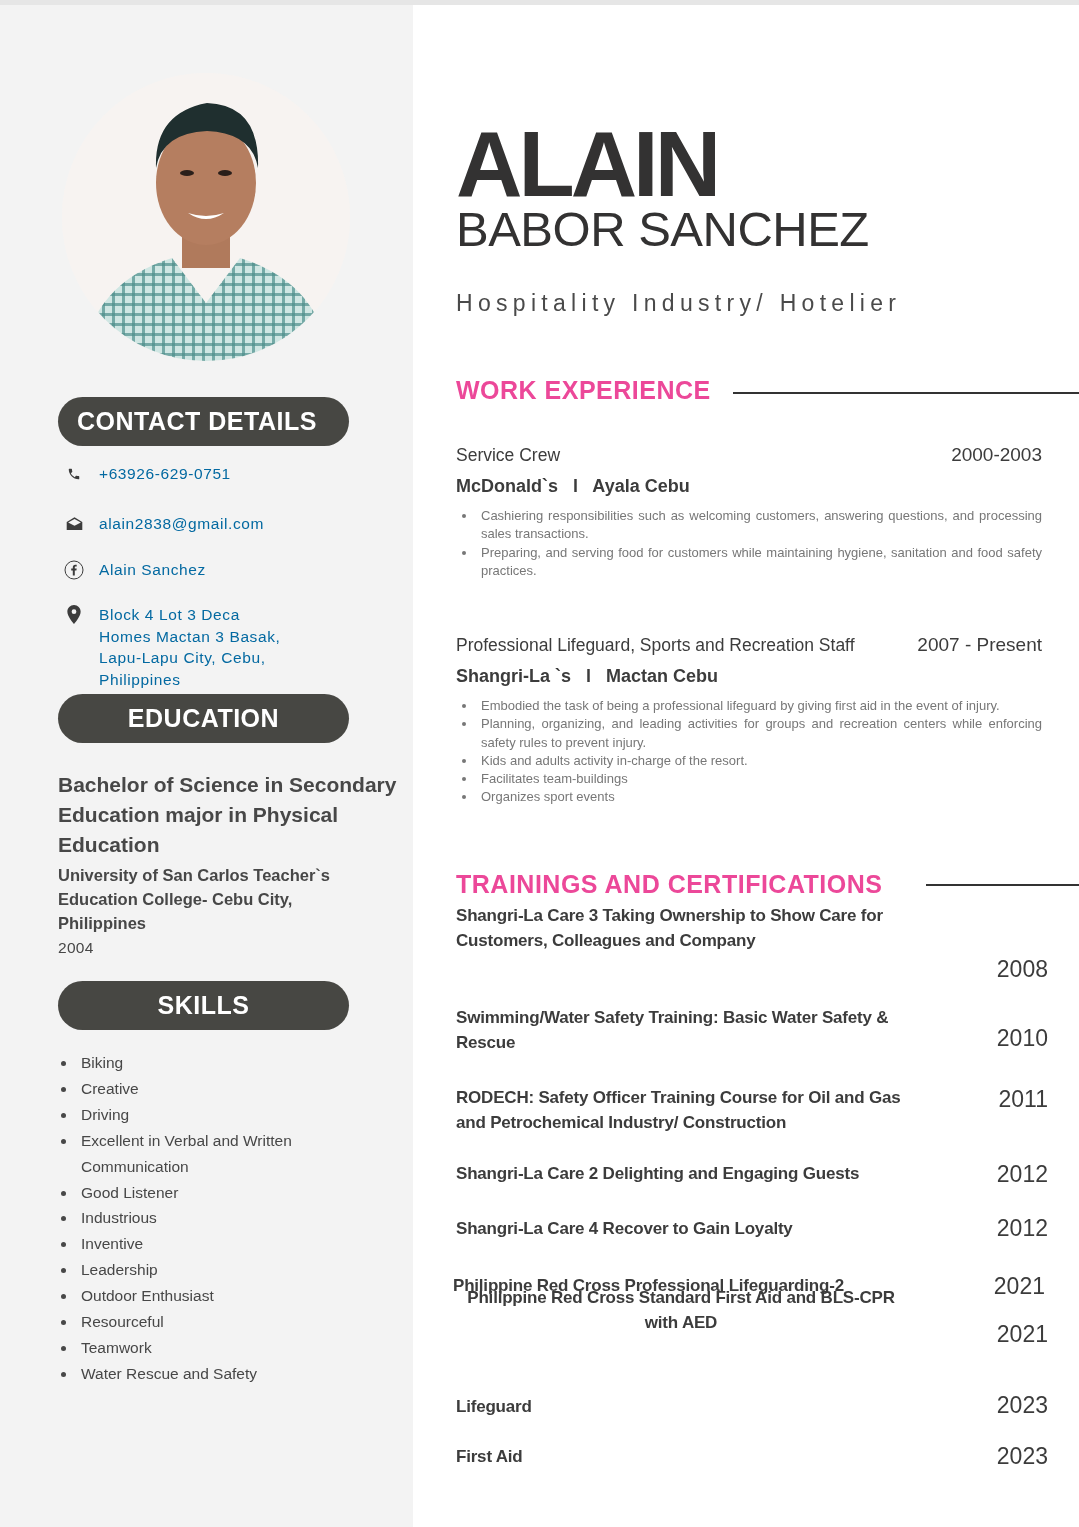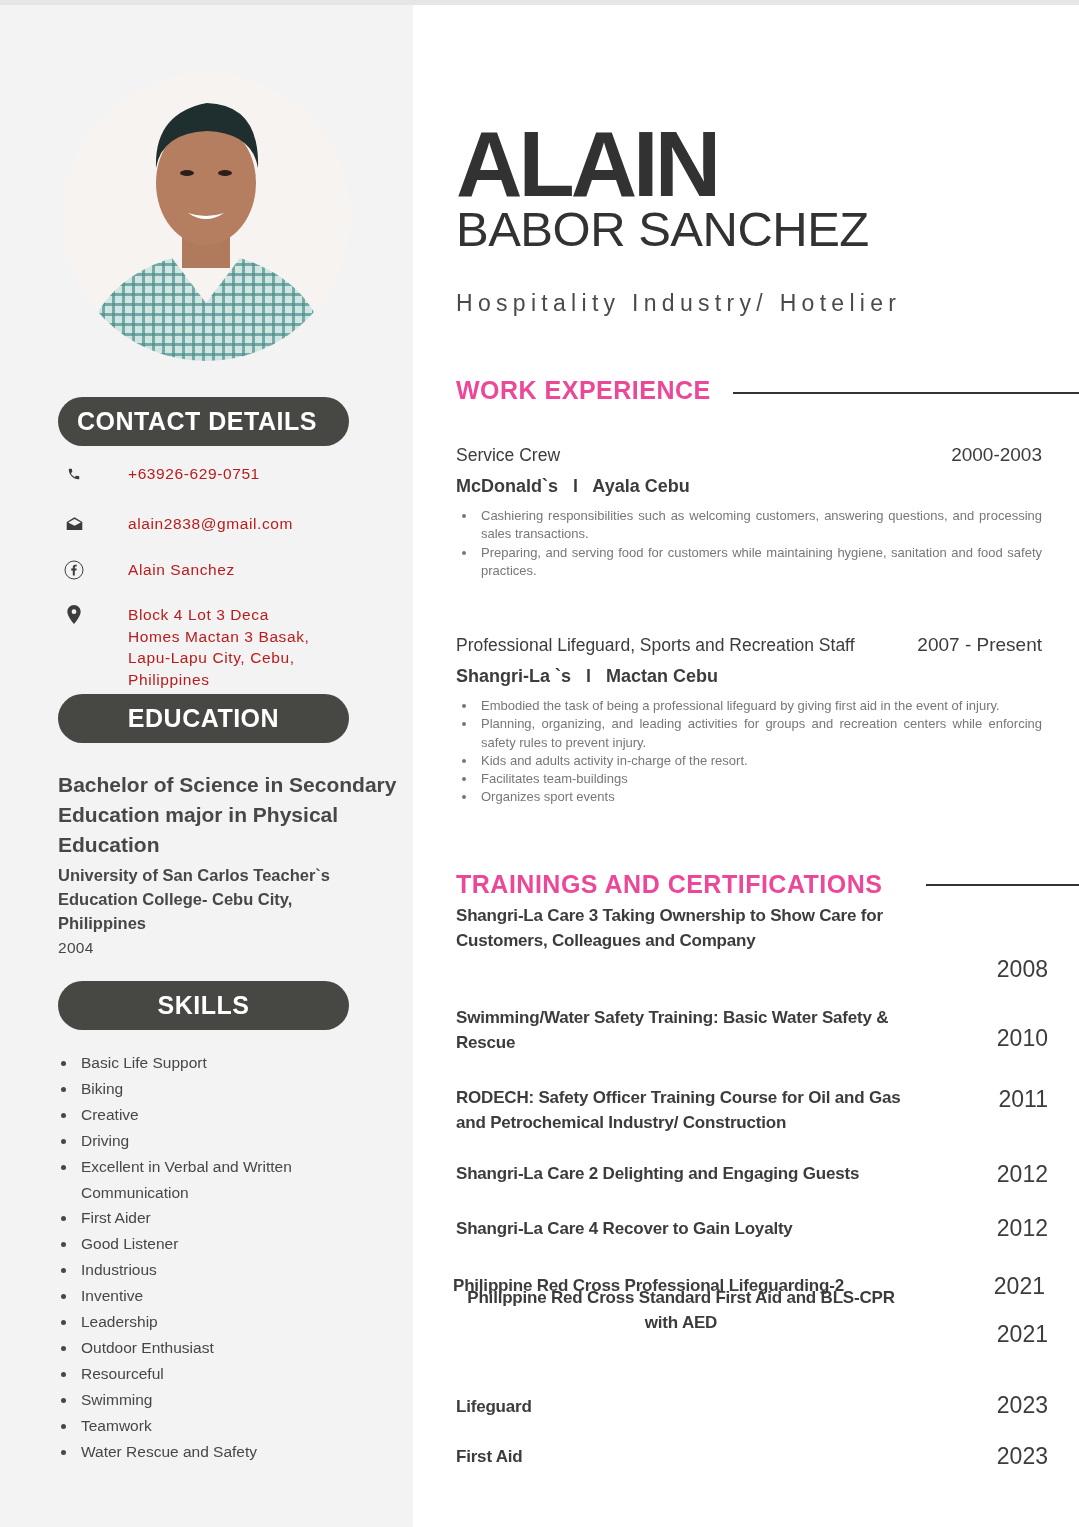--- a/index.html
+++ b/index.html
@@ -13,21 +13,21 @@
     .photo { position: absolute; left: 62px; top: 73px; width: 288px; height: 288px; border-radius: 50%; background: #f7f3f1; overflow: hidden; }
     .photo svg { width: 100%; height: 100%; display: block; }
 
     
     .pill { position: absolute; left: 58px; width: 291px; height: 49px; border-radius: 25px; background: #474743; color: #ffffff; font-weight: bold; font-size: 25px; letter-spacing: 0.5px; display: flex; align-items: center; justify-content: center; }
     .pill.contact { top: 397px; justify-content: flex-start; padding-left: 19px; }
     .pill.edu { top: 694px; }
     .pill.skills { top: 981px; }
 
     
-    .contact-row { position: absolute; left: 60px; display: flex; align-items: flex-start; font-size: 15.5px; letter-spacing: 0.6px; color: #b91c1c; line-height: 21.5px; gap: 29px; }
+    .contact-row { position: absolute; left: 60px; display: flex; align-items: flex-start; font-size: 15.5px; letter-spacing: 0.6px; color: #0369a1; line-height: 21.5px; }
     .contact-row .ic { width: 28px; height: 21px; display: flex; align-items: center; justify-content: center; margin-right: 11px; }
     .contact-row .ic svg { display: block; }
     .contact-row .txt { white-space: pre-line; width: 210px; }
 
     
     .edu-degree { position: absolute; left: 58px; top: 770px; width: 340px; font-size: 21px; font-weight: bold; color: #474747; line-height: 30px; }
     .edu-school { position: absolute; left: 58px; top: 863px; width: 300px; font-size: 16.5px; font-weight: bold; color: #474747; line-height: 24px; }
     .edu-year { position: absolute; left: 58px; top: 939px; font-size: 15.5px; color: #474747; letter-spacing: 0.3px; }
 
     
@@ -130,33 +130,30 @@
 Philippines</span>
 </div>
 
 <div class="pill edu">EDUCATION</div>
 <div class="edu-degree">Bachelor of Science in Secondary Education major in Physical Education</div>
 <div class="edu-school">University of San Carlos Teacher`s Education College- Cebu City, Philippines</div>
 <div class="edu-year">2004</div>
 
 <div class="pill skills">SKILLS</div>
 <ul class="skills-list">
-  <li>Basic Life Support</li>
   <li>Biking</li>
   <li>Creative</li>
   <li>Driving</li>
   <li style="padding-right:70px;">Excellent in Verbal and Written Communication</li>
-  <li>First Aider</li>
   <li>Good Listener</li>
   <li>Industrious</li>
   <li>Inventive</li>
   <li>Leadership</li>
   <li>Outdoor Enthusiast</li>
   <li>Resourceful</li>
-  <li>Swimming</li>
   <li>Teamwork</li>
   <li>Water Rescue and Safety</li>
 </ul>
 
 <main class="main"></main>
 
 <div class="first-name">ALAIN</div>
 <div class="last-name">BABOR SANCHEZ</div>
 <div class="tagline">Hospitality Industry/ Hotelier</div>
 

